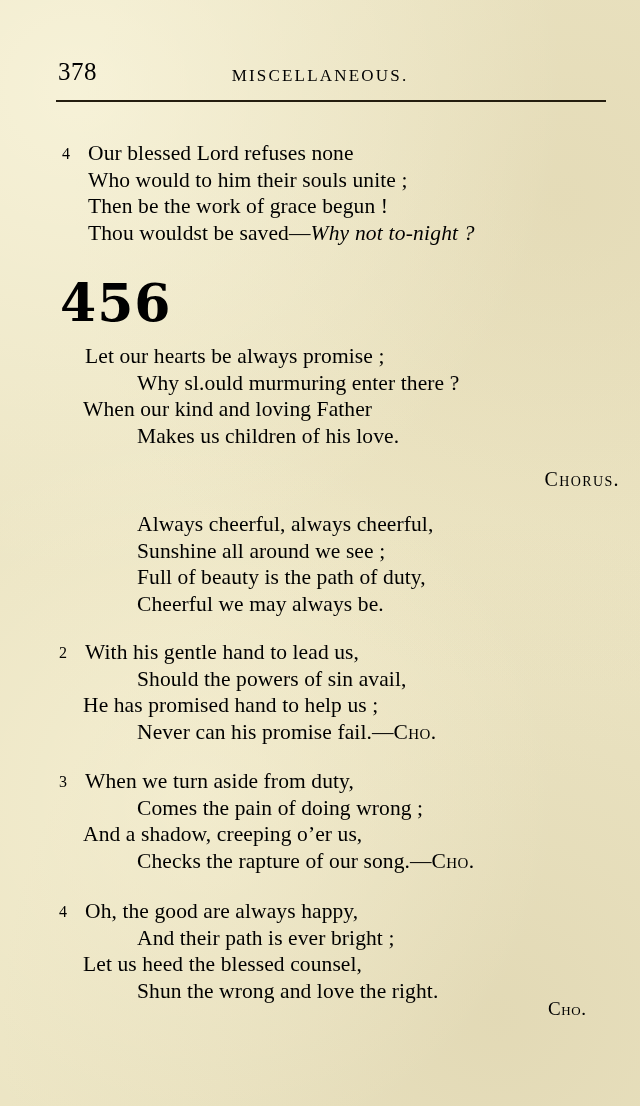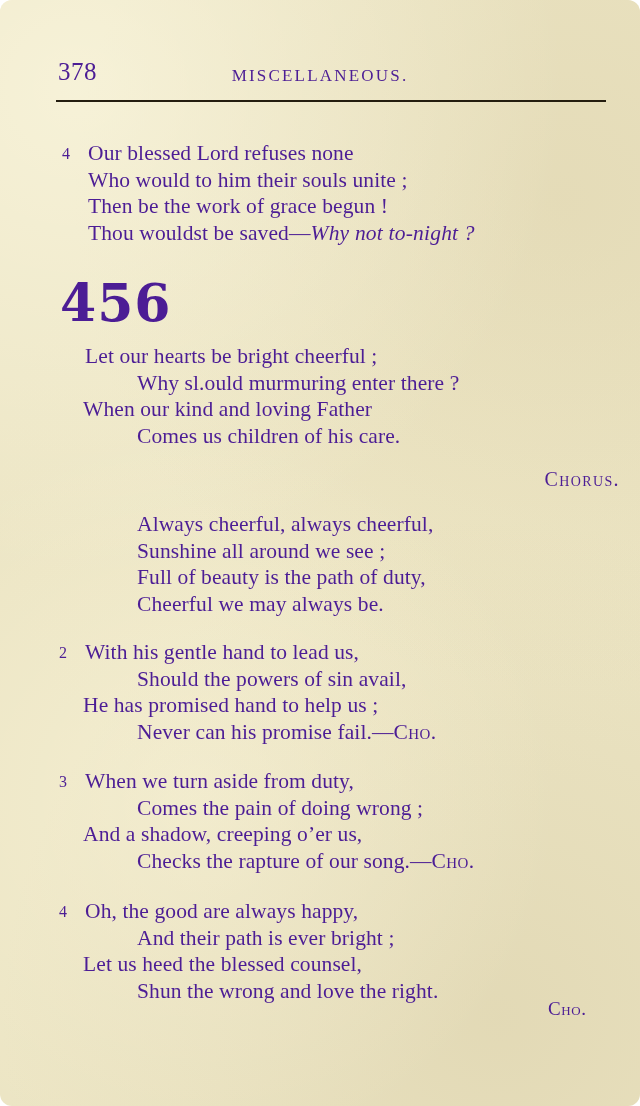--- a/index.html
+++ b/index.html
@@ -114,45 +114,45 @@
   .cho-tail {
     position: absolute;
     font-size: 19px;
     font-variant: small-caps;
     letter-spacing: .6px;
   }
 </style>
 </head>
 <body>
 
-<div class="page" style="background: rgb(236, 229, 196); color: #4c1d95; border-radius: 12px;">
+<div class="page" style="background: rgb(236, 229, 196); color: #000000;">
 
   <div class="runhead">
     <div class="folio">378</div>
     <div class="runtitle">MISCELLANEOUS.</div>
   </div>
   <div class="rule" style="background: rgb(36, 29, 15);"></div>
 
   <div class="stanza" style="left:88px; top:140px;">
     <span class="ln">
       <span class="vnum">4</span>
       <span>Our blessed Lord refuses none</span>
     </span>
     <span class="ln"><span>Who would to him their souls unite ;</span></span>
     <span class="ln"><span>Then be the work of grace begun !</span></span>
     <span class="ln"><span>Thou  wouldst  be saved—</span><span class="ital">Why not to-night ?</span></span>
   </div>
 
   <div class="hymnnum">456</div>
 
   <div class="stanza" style="left:85px; top:343px;">
-    <span class="ln"><span>Let our hearts be bright cheerful ;</span></span>
+    <span class="ln"><span>Let our hearts be always promise ;</span></span>
     <span class="ln ind"><span>Why sl.ould murmuring enter there ?</span></span>
     <span class="ln" style="margin-left:-2px;"><span>When our kind and loving Father</span></span>
-    <span class="ln ind"><span>Comes us children of his care.</span></span>
+    <span class="ln ind"><span>Makes us children of his love.</span></span>
   </div>
 
   <div class="chorus-label">Chorus.</div>
   <div class="stanza" style="left:137px; top:511px;font-family:Liberation Serif, serif;">
     <span class="ln"><span>Always cheerful, always cheerful,</span></span>
     <span class="ln"><span>Sunshine all around we see ;</span></span>
     <span class="ln"><span>Full of beauty is the path of duty,</span></span>
     <span class="ln"><span>Cheerful we may always be.</span></span>
   </div>
 

